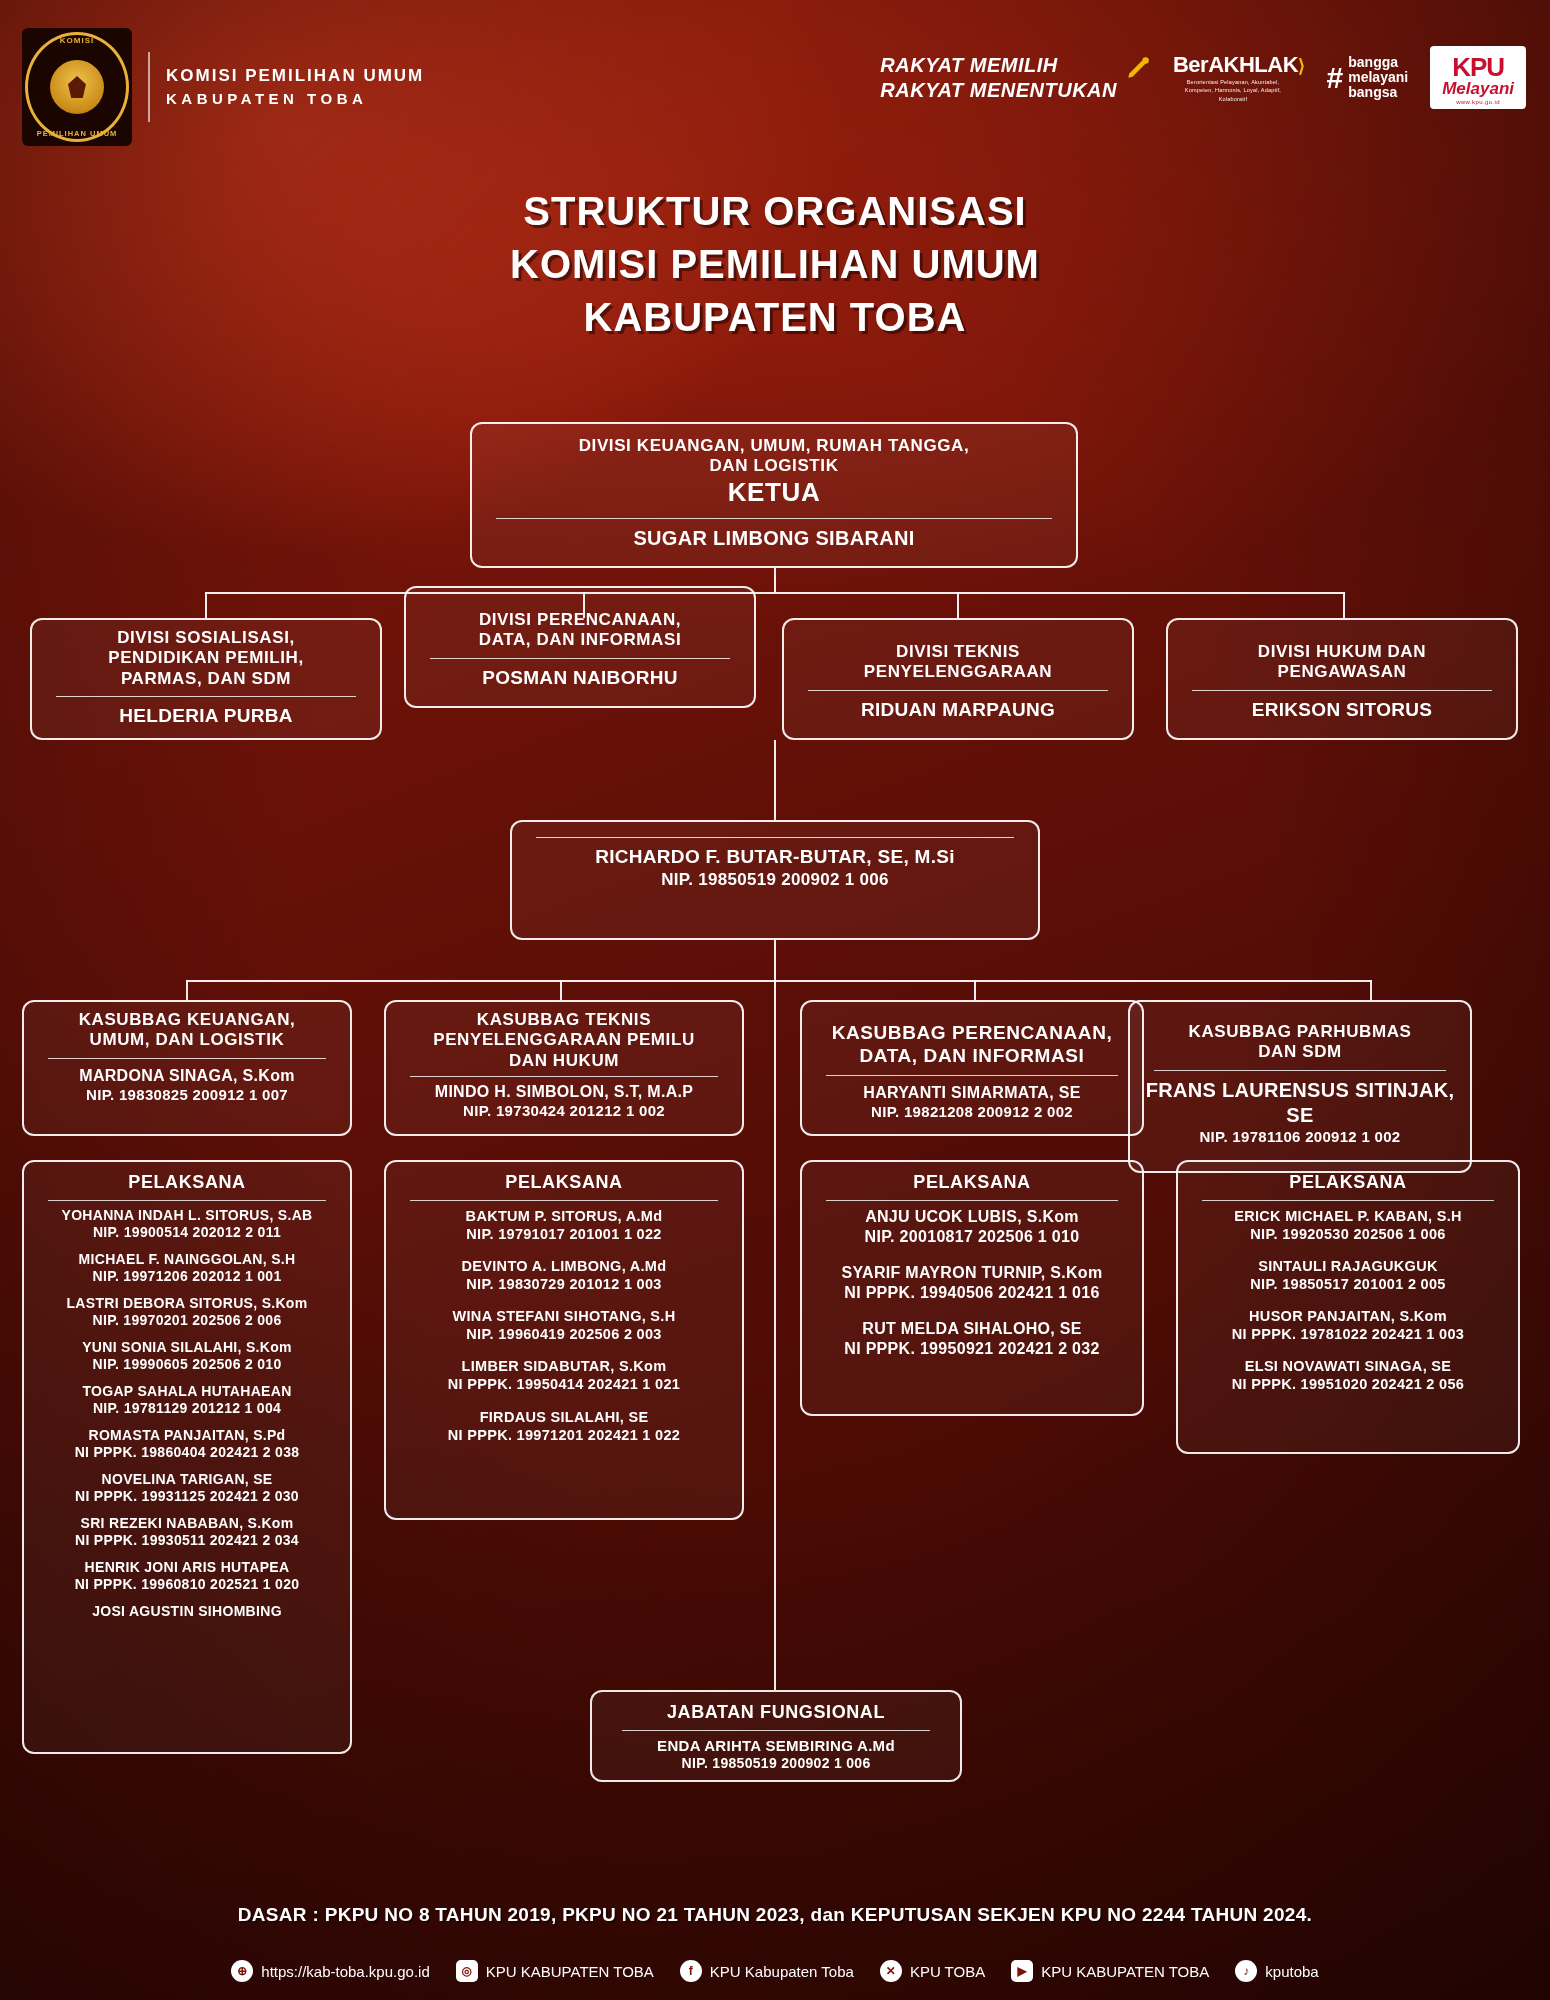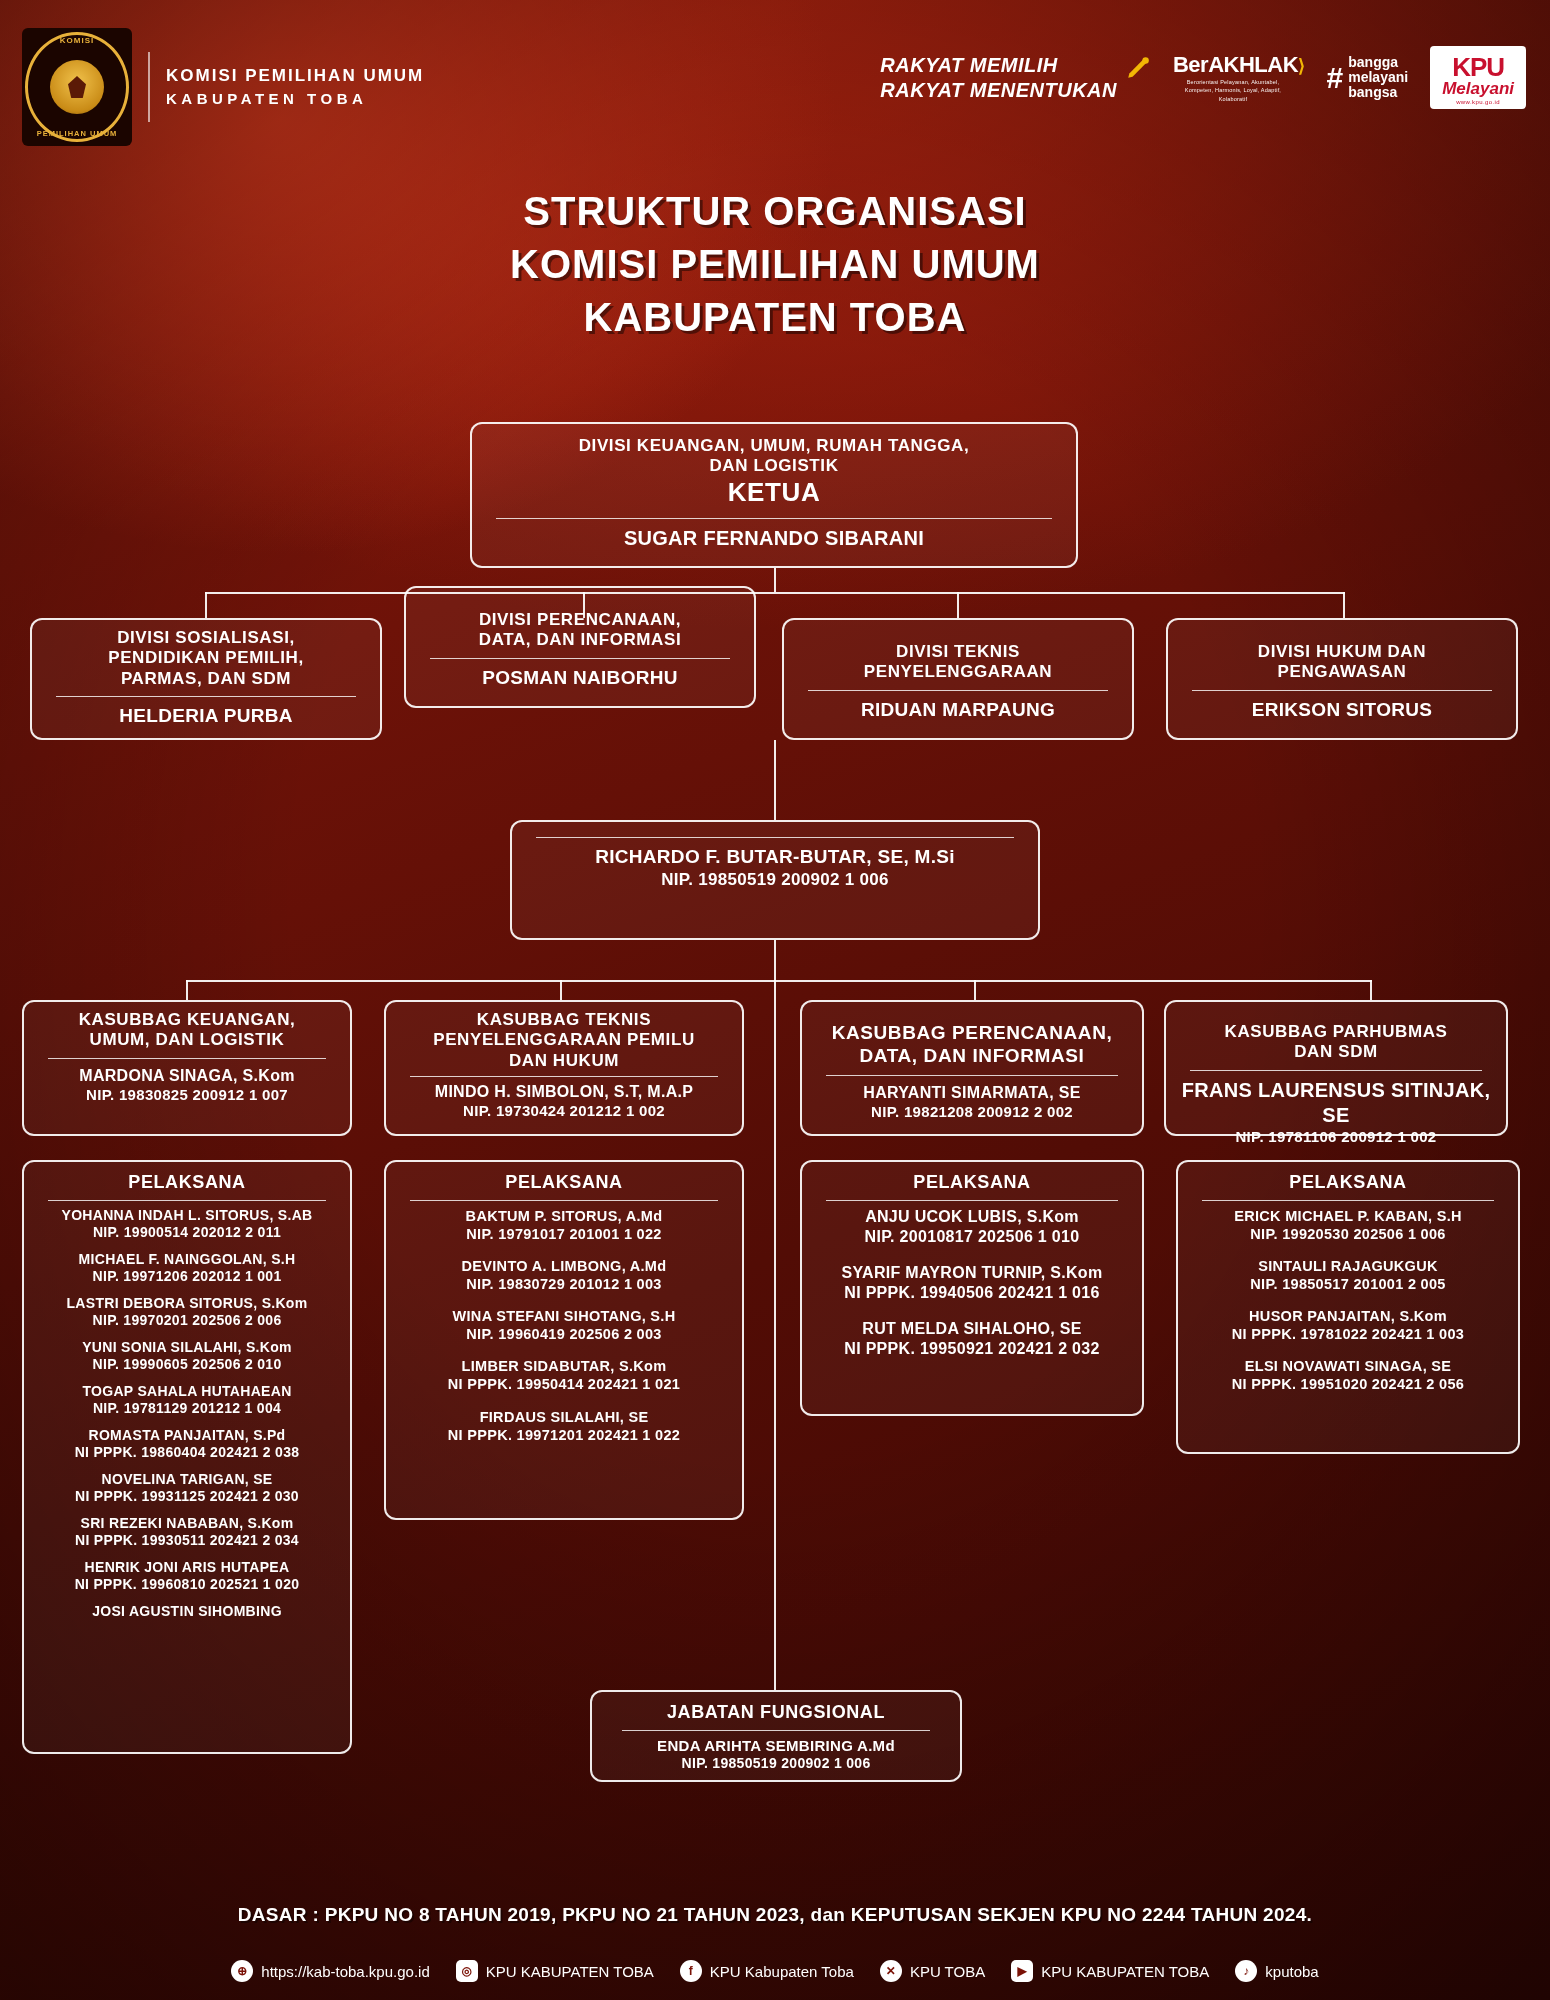--- a/index.html
+++ b/index.html
@@ -192,21 +192,21 @@
 <div class="conn" style="left:974px; top:980px; width:2px; height:20px;"></div>
 <div class="conn" style="left:1370px; top:980px; width:2px; height:20px;"></div>
 
 <div class="conn" style="left:774px; top:980px; width:2px; height:710px;"></div>
 
 <div class="box" style="left:470px; top:422px; width:608px; height:146px;">
   <div class="ttl" style="font-size:17px; white-space:pre-line; margin-top:4px;">DIVISI KEUANGAN, UMUM, RUMAH TANGGA,
 DAN LOGISTIK</div>
   <div class="ttl" style="font-size:26px;">KETUA</div>
   <div class="rule" style="margin-top:10px;"></div>
-  <div class="nm" style="font-size:20px; font-weight:bold;">SUGAR FERNANDO SIBARANI</div>
+  <div class="nm" style="font-size:20px; font-weight:bold;">SUGAR LIMBONG SIBARANI</div>
 </div>
 
 <div class="box" style="left:30px; top:618px; width:352px; height:122px;">
   <div class="ttl" style="font-size:17px; white-space:pre-line;">DIVISI SOSIALISASI,
 PENDIDIKAN PEMILIH,
 PARMAS, DAN SDM</div>
   <div class="rule"></div>
   <div class="nm" style="font-size:19px; font-weight:bold;">HELDERIA PURBA</div>
 </div>
 <div class="box" style="left:404px; top:586px; width:352px; height:122px; padding-top:22px;">
@@ -249,21 +249,21 @@
   <div class="nm" style="font-size:16px; font-weight:bold;">MINDO H. SIMBOLON, S.T, M.A.P</div>
   <div class="nm" style="font-size:15px; font-weight:bold;">NIP. 19730424 201212 1 002</div>
 </div>
 <div class="box" style="left:800px; top:1000px; width:344px; height:136px; padding-top:20px;">
   <div class="ttl" style="font-size:19px; white-space:pre-line;">KASUBBAG PERENCANAAN,
 DATA, DAN INFORMASI</div>
   <div class="rule"></div>
   <div class="nm" style="font-size:16px; font-weight:bold;">HARYANTI SIMARMATA, SE</div>
   <div class="nm" style="font-size:15px; font-weight:bold;">NIP. 19821208 200912 2 002</div>
 </div>
-<div class="box" style="left:1164px; top:1000px; width:344px; height:136px; padding-top:20px;">
+<div class="box" style="left:1128px; top:1000px; width:344px; height:173px; padding-top:20px;">
   <div class="ttl" style="font-size:17px; white-space:pre-line;">KASUBBAG PARHUBMAS
 DAN SDM</div>
   <div class="rule"></div>
   <div class="nm" style="font-size:20px; font-weight:bold;">FRANS LAURENSUS SITINJAK, SE</div>
   <div class="nm" style="font-size:15px; font-weight:bold;">NIP. 19781106 200912 1 002</div>
 </div>
 
 <div class="box" style="left:22px; top:1160px; width:330px; height:594px; padding-top:10px;">
   <div class="ttl" style="font-size:18px;">PELAKSANA</div>
   <div class="rule" style="margin:6px 14px;"></div>

